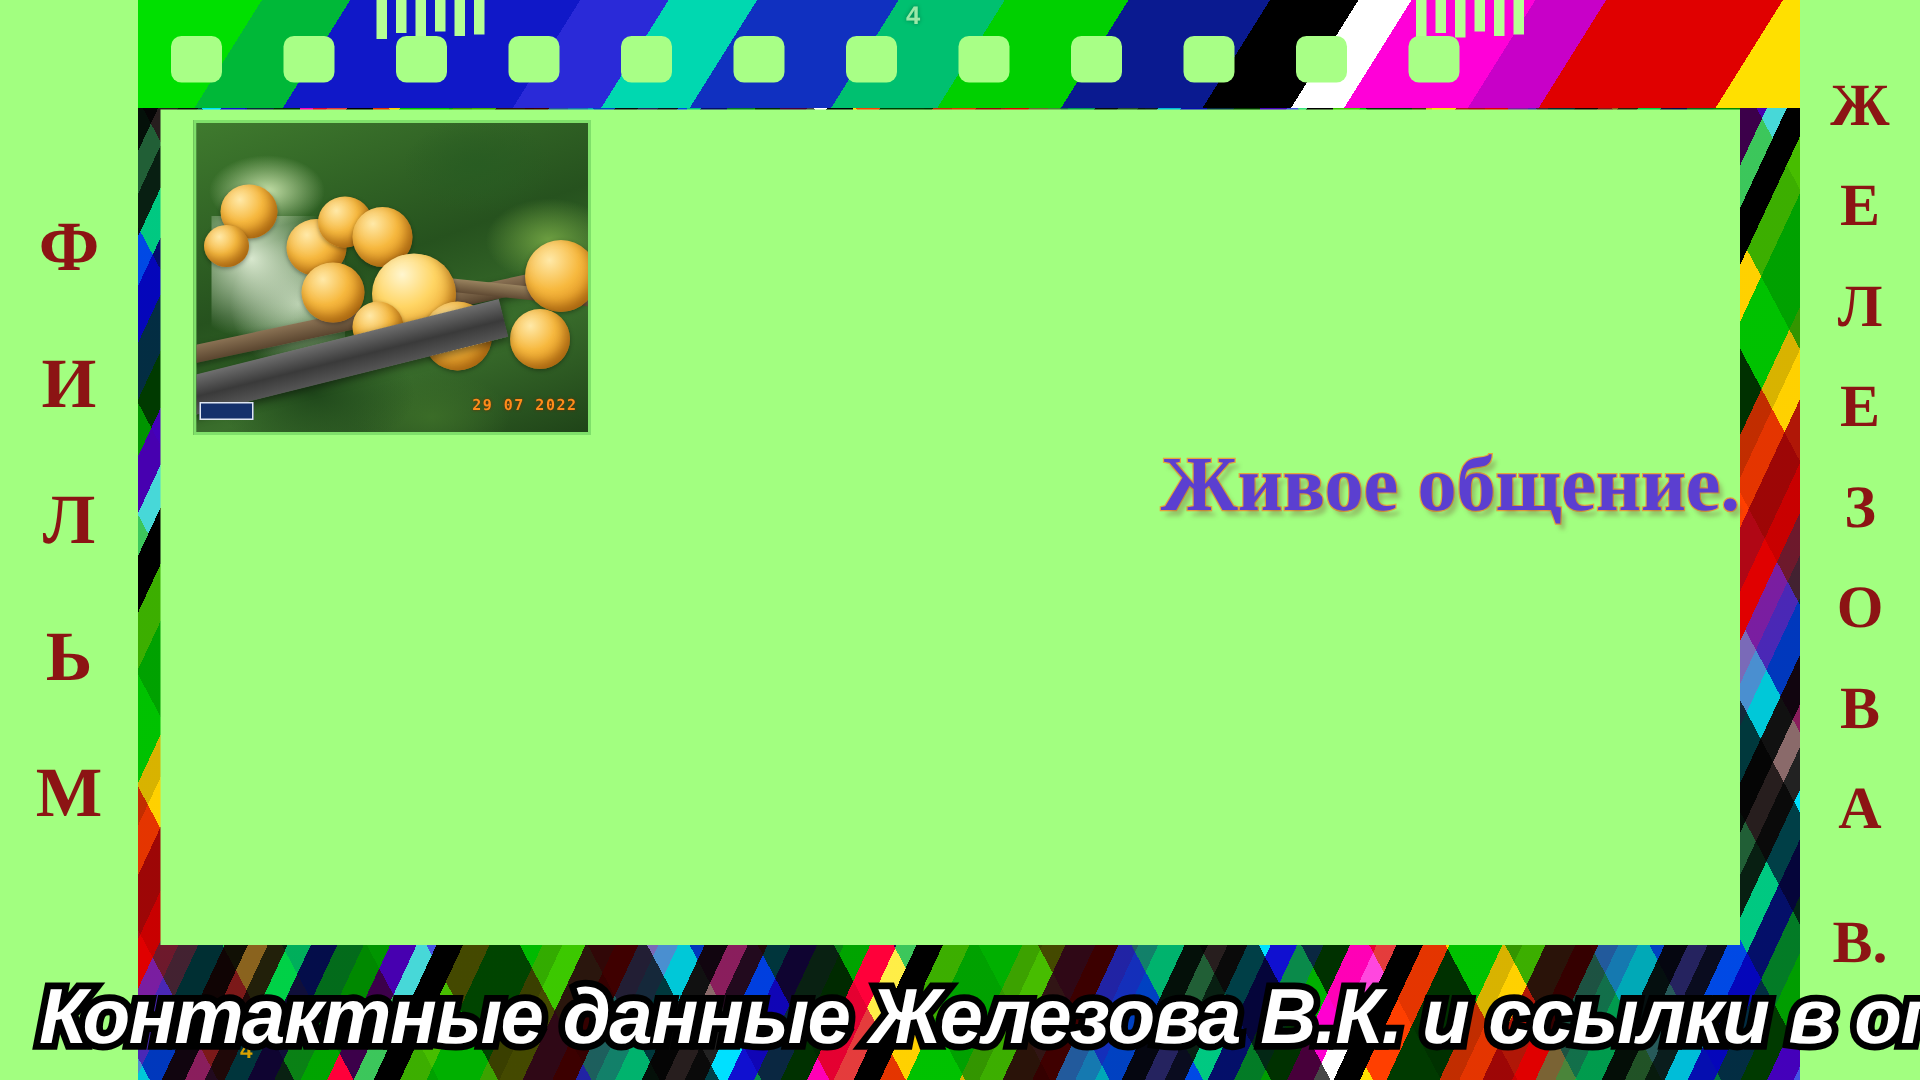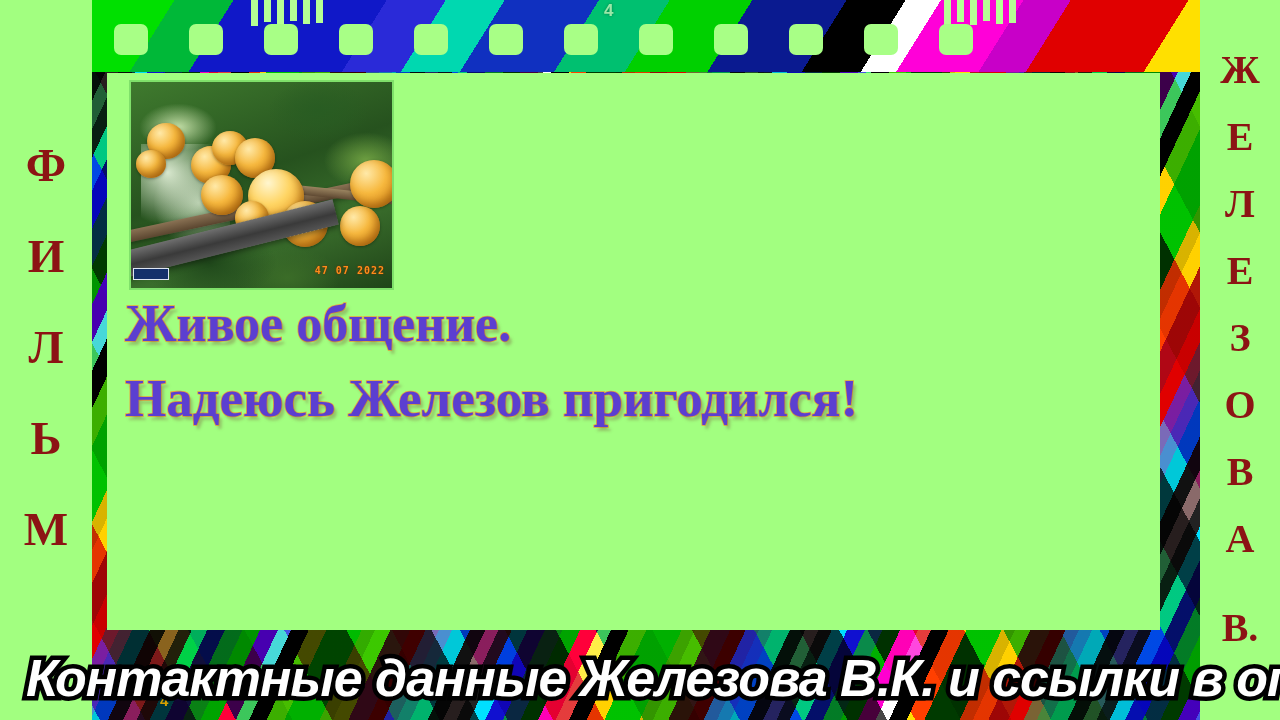--- a/index.html
+++ b/index.html
@@ -266,23 +266,22 @@
     letter-spacing: 1px;
     text-shadow: 0 0 2px rgba(120,40,0,.9);
   }
 
   
   .titles {
     position: absolute;
     left: 107px;
     top: 296px;
     width: 1053px;
-    text-align: left;
+    text-align: right;
     pointer-events: none;
-    padding-left: 18px;
   }
   .title-line {
     font-family: "Liberation Serif", serif;
     font-weight: 700;
     color: #5B3FD0;
     -webkit-text-stroke: 1.6px #E8A23C;
     paint-order: stroke fill;
     text-shadow: 3px 4px 3px rgba(120,90,60,.35);
     line-height: 1.08;
     white-space: nowrap;
@@ -414,26 +413,25 @@
     <div class="apricot" style="left:27%; top:45%; width:42px; height:40px;"></div>
     <div class="apricot" style="left:40%; top:27%; width:40px; height:40px;"></div>
     <div class="apricot hi" style="left:45%; top:42%; width:56px; height:54px;"></div>
     <div class="apricot" style="left:40%; top:58%; width:34px; height:34px;"></div>
     <div class="apricot" style="left:58%; top:58%; width:46px; height:46px;"></div>
     <div class="apricot" style="left:84%; top:38%; width:48px; height:48px;"></div>
     <div class="apricot" style="left:80%; top:60%; width:40px; height:40px;"></div>
 
     <div class="rail"></div>
     <div class="tag"></div>
-    <div class="date-stamp">47 07 2022</div>
+    <div class="date-stamp">29 07 2022</div>
   </div>
 
   <div class="titles">
     <div class="title-line l1">Живое общение.</div>
-    <div class="title-line l3">Надеюсь Железов пригодился!</div>
   </div>
 
   <div class="bottom-number">4</div>
 
   <div class="caption-bar">
     <div class="caption-text">Контактные данные Железова В.К. и ссылки в описании</div>
   </div>
 
 </div>
 

